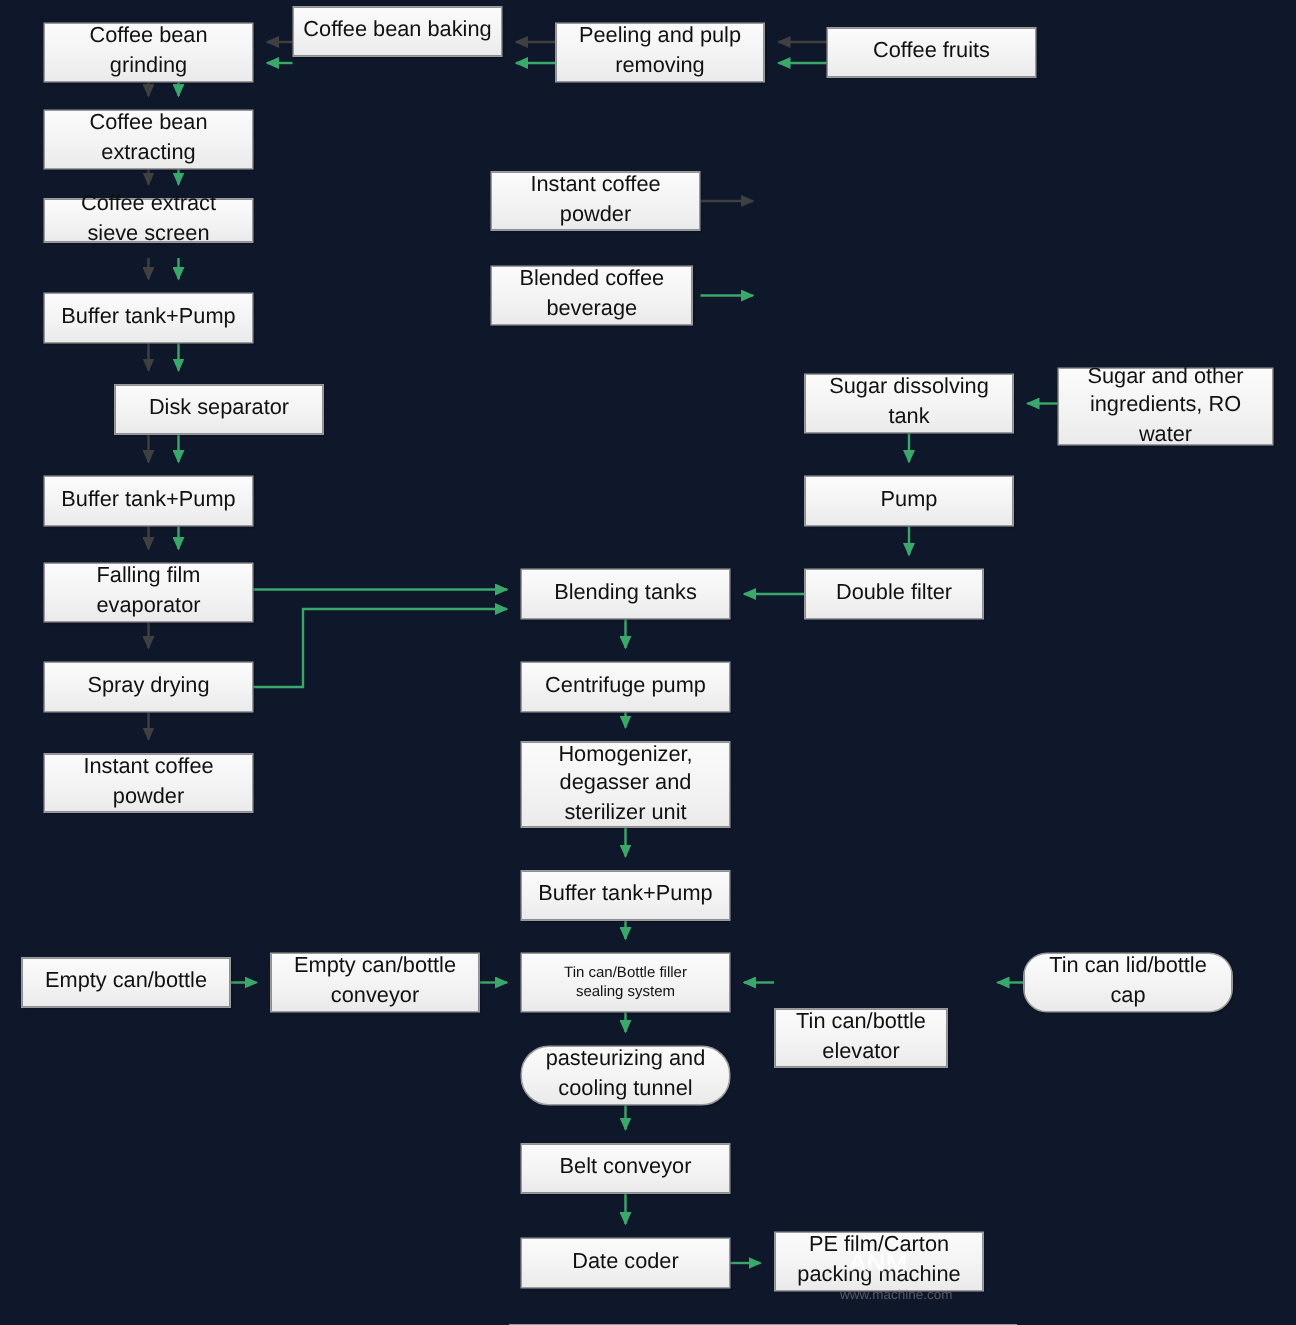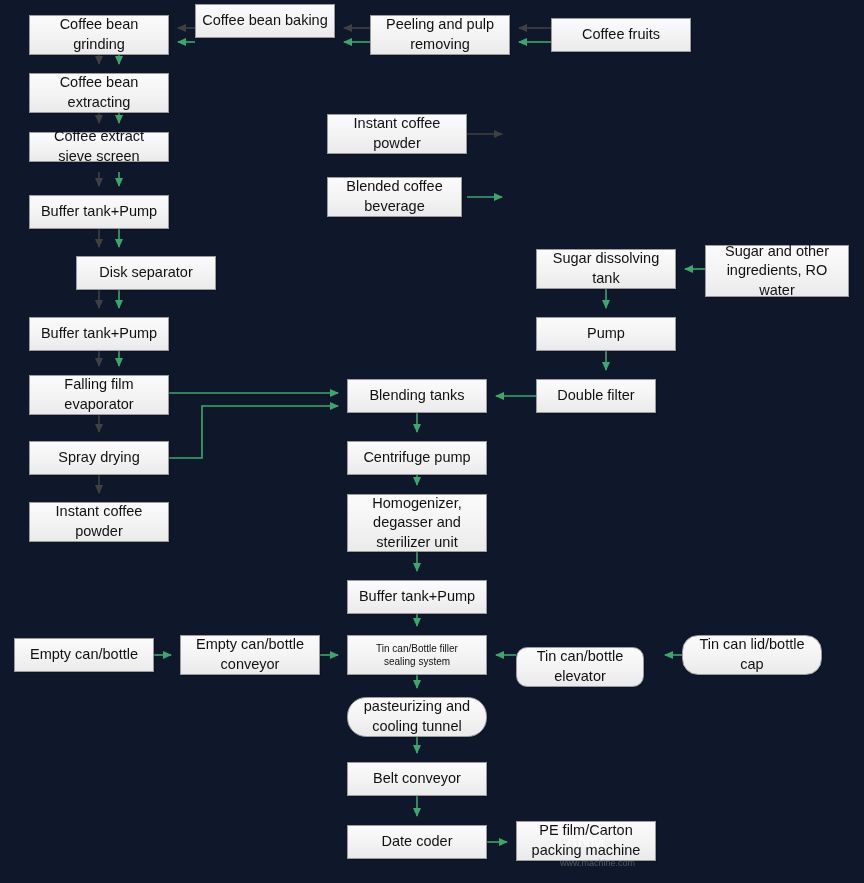--- a/index.html
+++ b/index.html
@@ -194,21 +194,21 @@
   <div class="node" style="left:347px;top:580px;width:140px;height:34px;">Buffer tank+Pump</div>
 
   <div class="node" style="left:347px;top:635px;width:140px;height:40px;font-size:10px;">Tin can/Bottle filler
 sealing system</div>
 
   <div class="node" style="left:14px;top:638px;width:140px;height:34px;">Empty can/bottle</div>
 
   <div class="node" style="left:180px;top:635px;width:140px;height:40px;">Empty can/bottle
 conveyor</div>
 
-  <div class="node" style="left:516px;top:647px;width:128px;height:40px;border-radius:11px;">Tin can/bottle
+  <div class="node" style="left:516px;top:672px;width:116px;height:40px;">Tin can/bottle
 elevator</div>
 
   <div class="node" style="left:682px;top:635px;width:140px;height:40px;border-radius:16px;">Tin can lid/bottle
 cap</div>
 
   <div class="node" style="left:347px;top:697px;width:140px;height:40px;border-radius:19px;">pasteurizing and
 cooling tunnel</div>
 
   <div class="node" style="left:347px;top:762px;width:140px;height:34px;">Belt conveyor</div>
 

